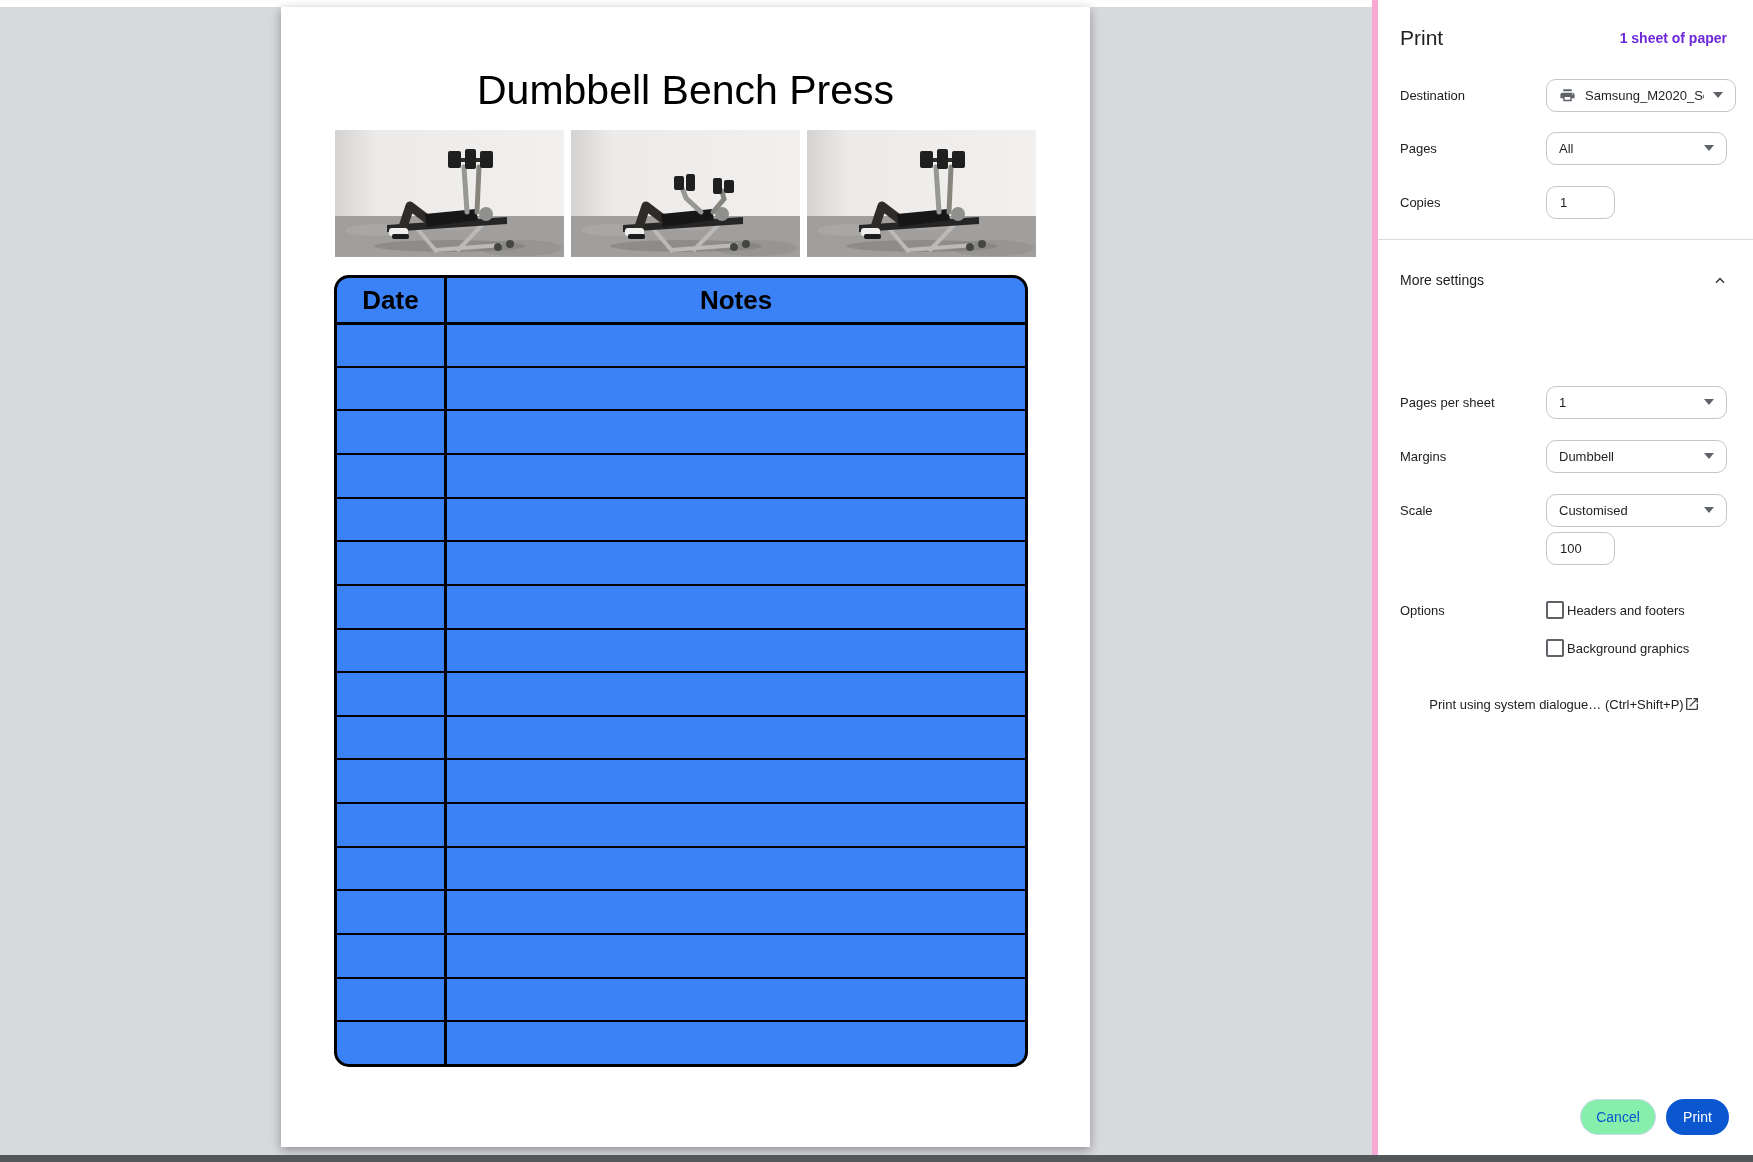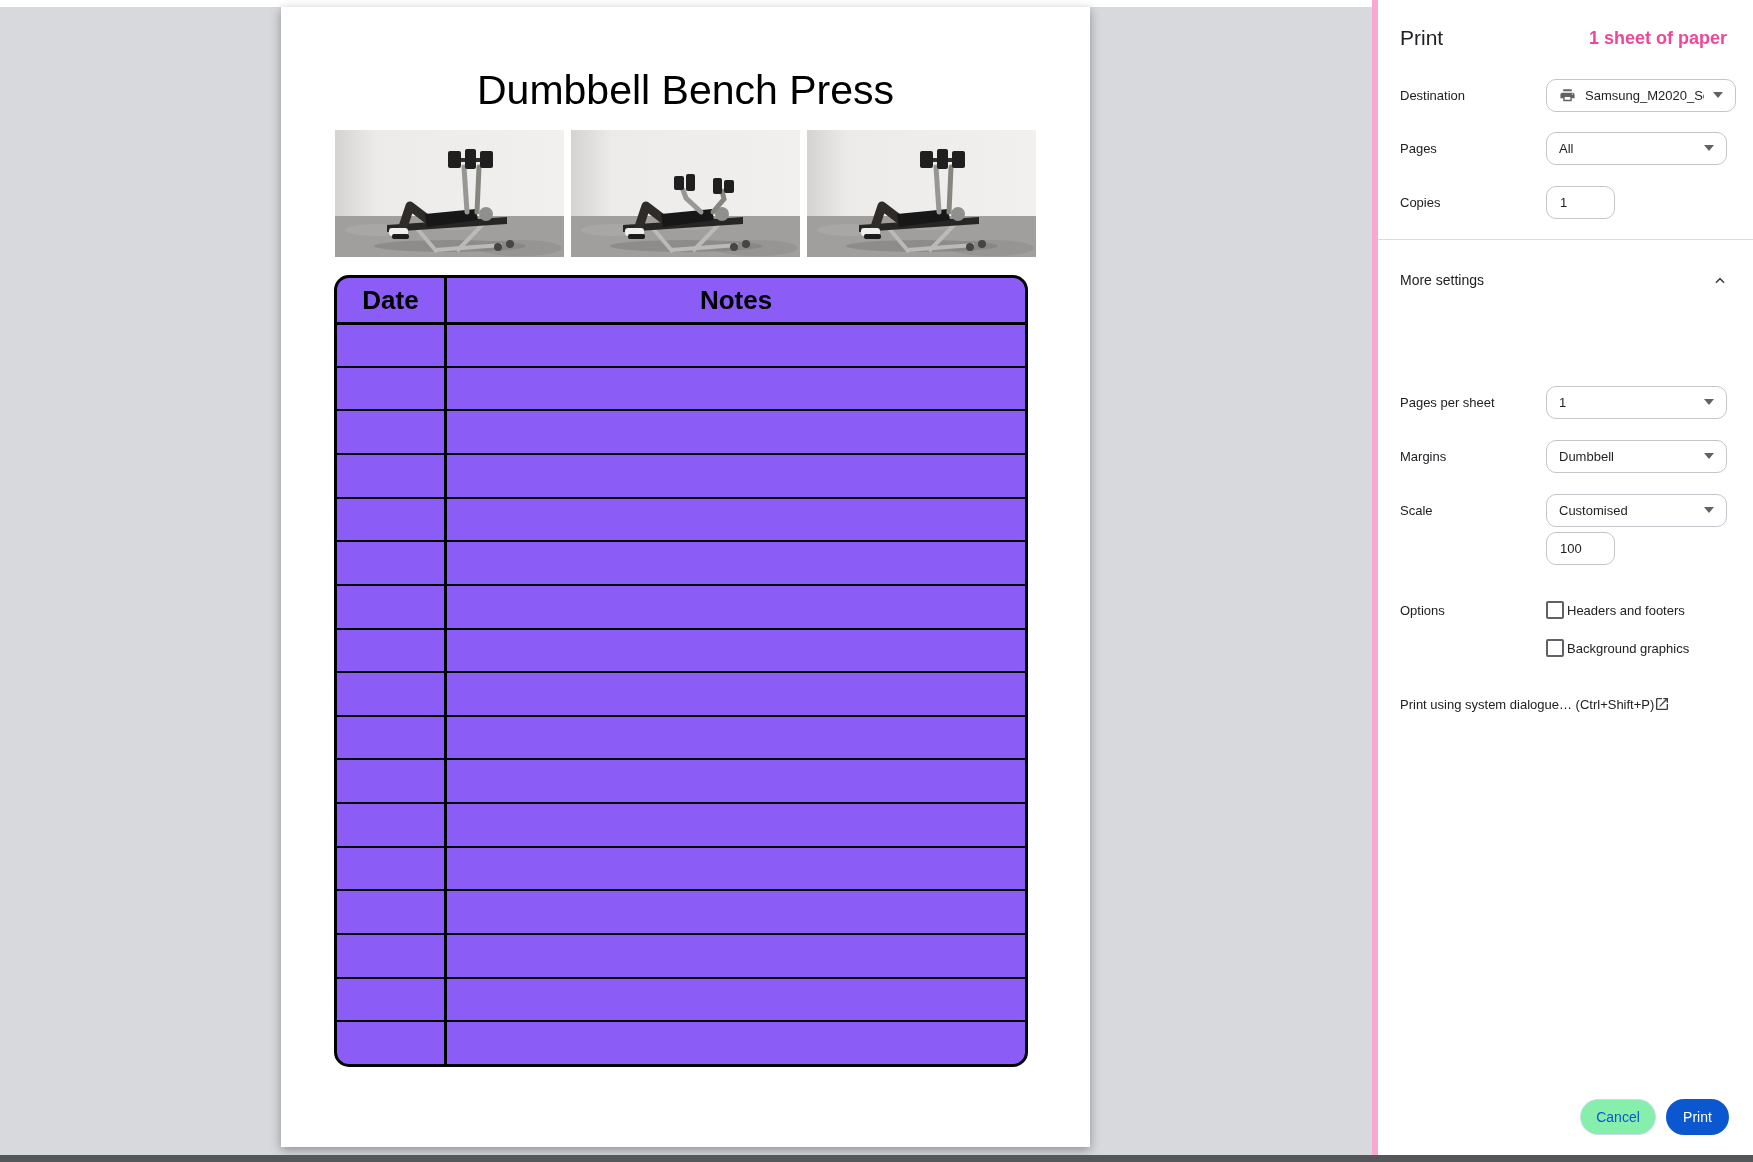--- a/index.html
+++ b/index.html
@@ -16,35 +16,35 @@
 
   .doc-title { position:absolute; left:0; top:60px; width:809px; text-align:center;
                font-size:41px; font-weight:normal; color:#000; letter-spacing:0; }
 
   .photos { position:absolute; left:54px; top:123px; width:701px; height:127px; display:flex; gap:7px; }
   .photo  { width:229px; height:127px; display:block; }
 
   
   .log-table { position:absolute; left:53px; top:268px; width:694px; height:792px;
                border:3px solid #000; border-radius:15px; overflow:hidden;
-               display:grid; grid-template-rows:44px repeat(17,1fr); background:#8b5cf6;text-align:center; }
+               display:grid; grid-template-rows:44px repeat(17,1fr); background:#3b82f6;text-align:center; }
   .log-row { display:grid; grid-template-columns:110px 1fr; }
   .log-row + .log-row { border-top:2px solid #000; }
   .log-row:nth-child(2) { border-top-width:3px; }
   .log-row.header { font-weight:bold; font-size:26px; color:#000; }
   .cell { display:flex; align-items:center; justify-content:center; }
   .cell-date { border-right:3px solid #000; }
 
   
   .panel { position:absolute; left:1372px; top:0; width:381px; height:1155px; background:#ffffff;
            border-left:6px solid #f9a8d4; font-size:13px; }
   .panel-header { position:absolute; left:22px; right:26px; top:24px; height:28px;
                   display:flex; align-items:center; justify-content:space-between; }
   .panel-title { font-size:21px; color:#202124; }
-  .sheet-count { font-size:18px; font-weight:bold; color:#ec4899; }
+  .sheet-count { font-size:14px; font-weight:bold; color:#6d28d9; }
 
   .setting-row { position:absolute; left:22px; right:26px; height:34px;
                  display:flex; align-items:center; }
   .setting-label { width:146px; flex:none; color:#202124; font-size:13px; }
 
   .dropdown { width:190px; height:33px; border:1px solid #c2c5c9; border-radius:10px; background:#fff;
               display:flex; align-items:center; padding:0 12px; gap:9px; cursor:pointer; }
   .dropdown .dd-text { flex:1; font-size:13px; color:#1f1f1f; white-space:nowrap; overflow:hidden; }
   .dd-arrow { width:0; height:0; border-left:5px solid transparent; border-right:5px solid transparent;
               border-top:6px solid #5f6368; flex:none; }
@@ -56,21 +56,21 @@
 
   .more-settings { position:absolute; left:22px; right:26px; top:262px; height:26px;
                    display:flex; align-items:flex-end; justify-content:space-between; cursor:pointer; }
   .more-settings-label { font-size:14px; color:#202124; }
 
   .checkbox { width:18px; height:18px; border:2px solid #5f6368; border-radius:2px; background:#fff;
               flex:none; cursor:pointer; }
   .chk-label { margin-left:3px; color:#202124; font-size:13px; }
 
   .sysdialog-row { position:absolute; left:22px; right:24px; top:694px; height:20px;
-                   display:flex; align-items:center; justify-content:flex-start; cursor:pointer; }
+                   display:flex; align-items:center; justify-content:center; cursor:pointer; }
   .sysdialog-text { font-size:13px; color:#202124; }
 
   .panel-footer { position:absolute; right:24px; top:1099px; height:36px; display:flex; gap:10px; }
   .btn { height:36px; border-radius:18px; font-size:14px; font-weight:500; cursor:pointer;
          font-family:"Liberation Sans","DejaVu Sans",sans-serif; display:flex; align-items:center; justify-content:center; }
   .btn-cancel { width:76px; background:#86efac; border:1px solid #cdd9ee; color:#0b57d0; }
   .btn-print  { width:63px; background:#0b57d0; border:none; color:#ffffff; }
 
   .icon { flex:none; display:block; }
 </style>

